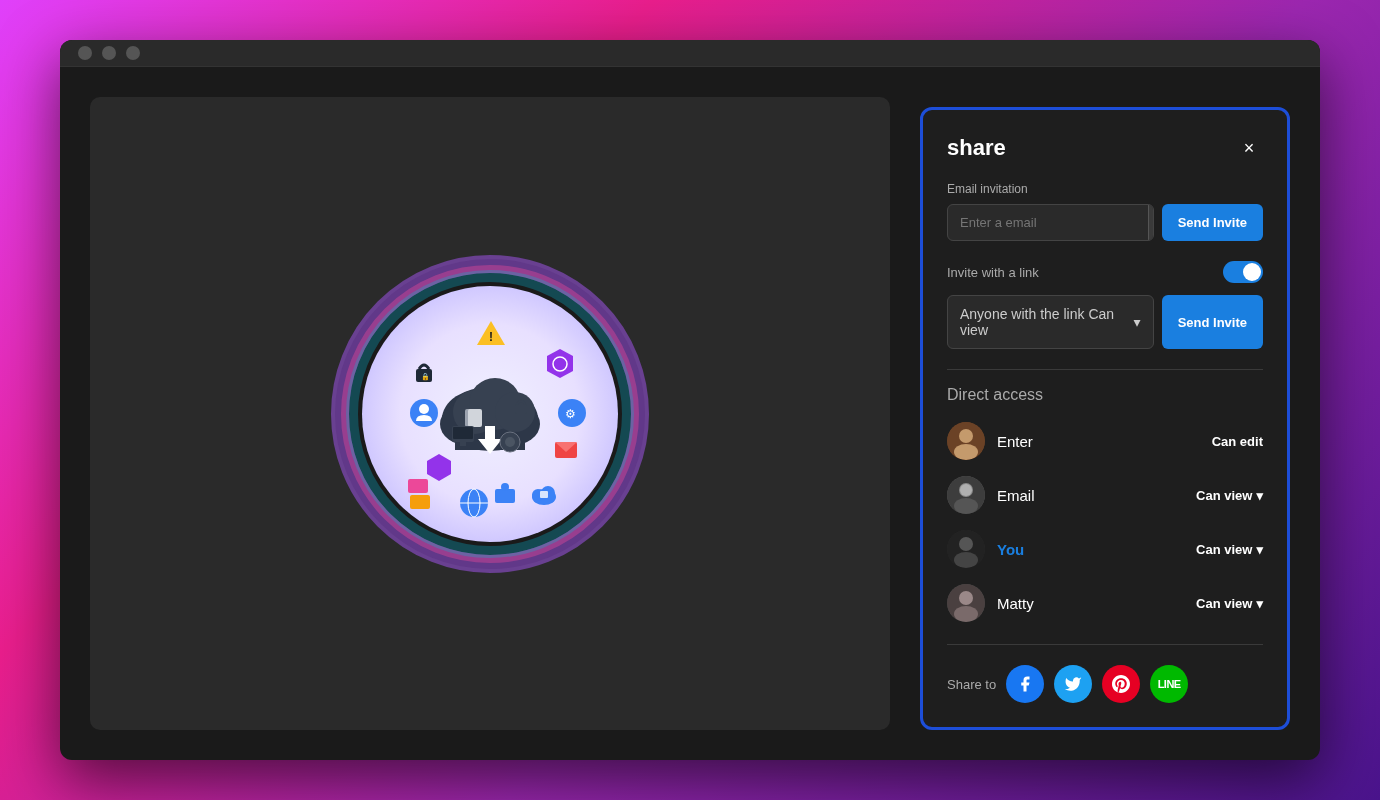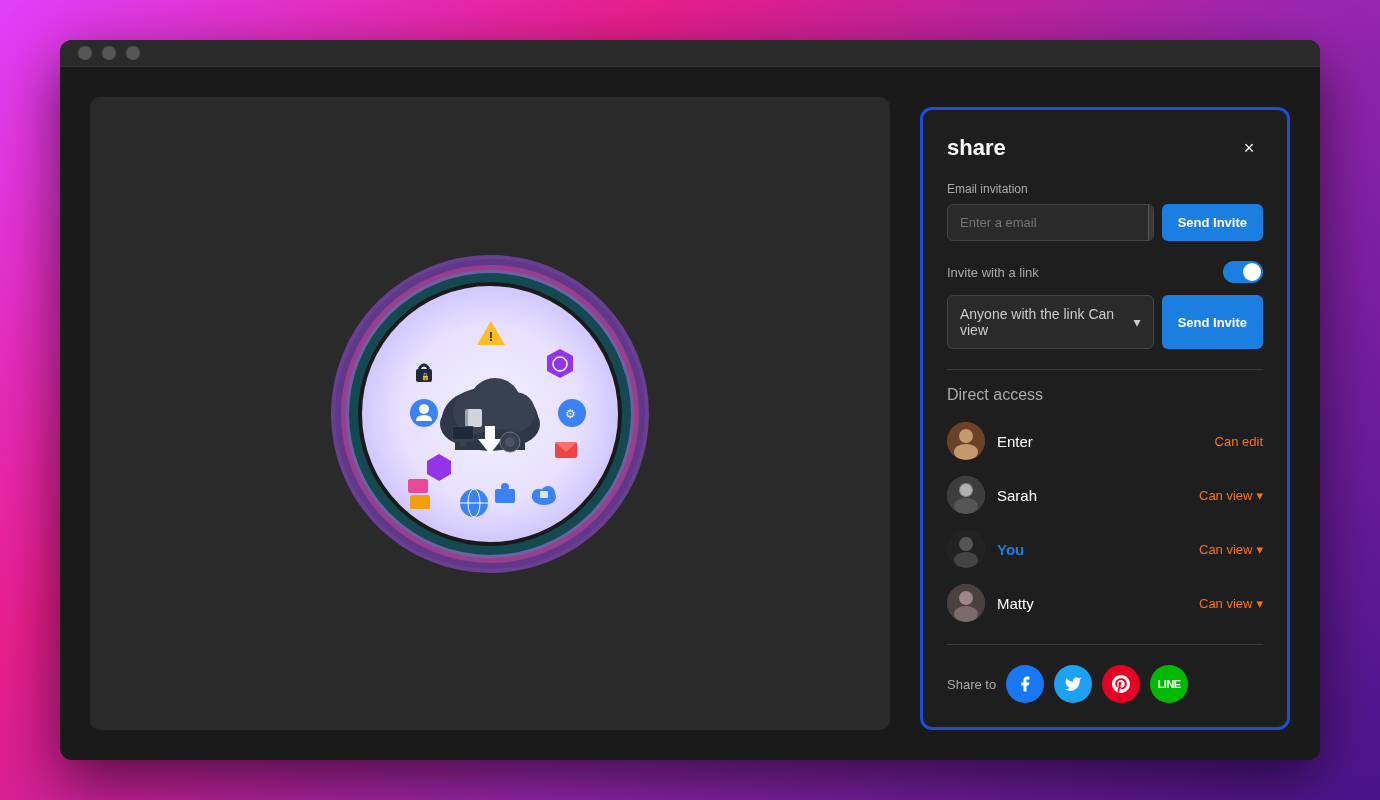--- a/index.html
+++ b/index.html
@@ -233,26 +233,27 @@
       font-weight: bold;
       color: #fff;
     }
     .user-name {
       flex: 1;
       color: #ffffff;
       font-size: 15px;
     }
     .user-name.highlighted { color: #1a7fe0; font-weight: 600; }
     .user-permission {
-      color: #f97316;
+      color: #ffffff;
       font-size: 13px;
       display: flex;
       align-items: center;
       gap: 4px;
       cursor: pointer;
+      font-weight: bold;
     }
     .share-to-row {
       display: flex;
       align-items: center;
       gap: 10px;
       margin-top: 4px;
     }
     .share-to-label {
       color: #aaa;
       font-size: 13px;
@@ -450,21 +451,21 @@
 
         <div class="user-row">
           <div class="avatar">
             <svg width="38" height="38" viewBox="0 0 38 38">
                 <circle cx="19" cy="19" r="19" fill="#3d3d3d"></circle>
                 <circle cx="19" cy="14" r="7" fill="#8a8a8a"></circle>
                 <ellipse cx="19" cy="30" rx="12" ry="8" fill="#555"></ellipse>
                 <circle cx="19" cy="14" r="6" fill="#b0b0b0"></circle>
               </svg>
           </div>
-          <span class="user-name">Sarah</span>
+          <span class="user-name">Email</span>
           <span class="user-permission">Can view <span>▾</span></span>
         </div>
 
         <div class="user-row">
           <div class="avatar" style="background: #2a2a2a;">
             <svg width="38" height="38" viewBox="0 0 38 38">
                 <circle cx="19" cy="19" r="19" fill="#222"></circle>
                 <circle cx="19" cy="14" r="7" fill="#555"></circle>
                 <ellipse cx="19" cy="30" rx="12" ry="8" fill="#444"></ellipse>
               </svg>

